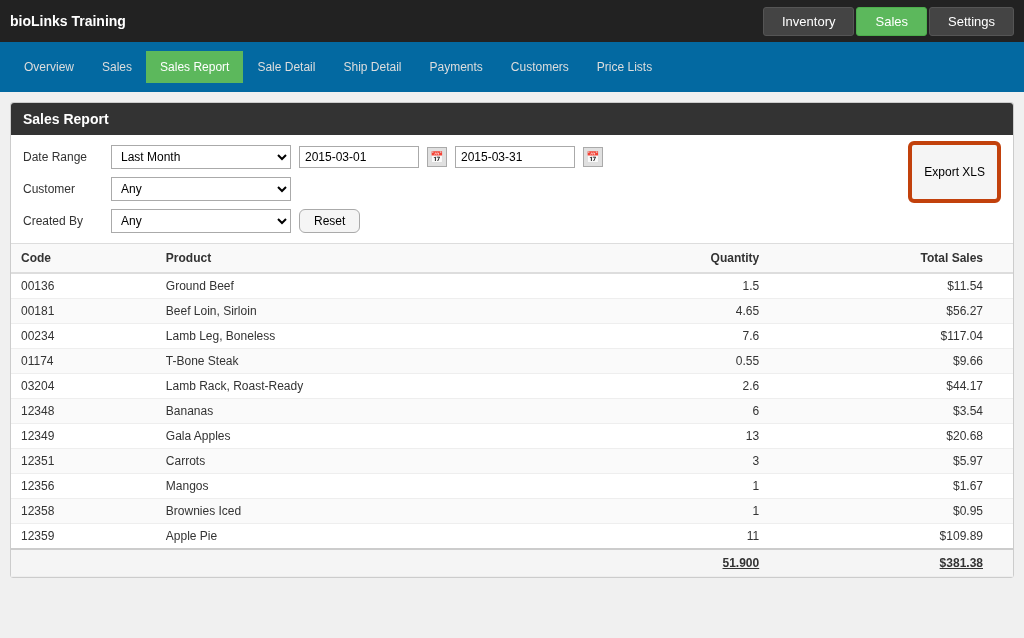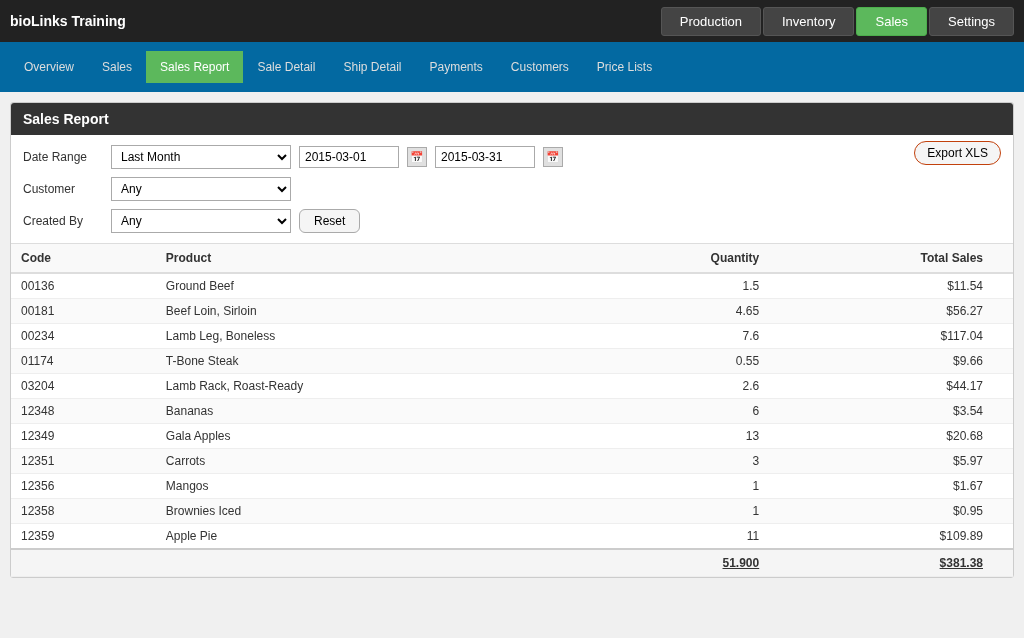--- a/index.html
+++ b/index.html
@@ -111,21 +111,21 @@
       padding: 3px 5px;
       font-size: 12px;
       background: #fff;
       width: 180px;
     }
     .filter-input {
       border: 1px solid #aaa;
       padding: 3px 5px;
       font-size: 12px;
       background: #fff;
-      width: 100px;
+      width: 120px;
     }
     .date-icon {
       display: inline-block;
       width: 20px;
       height: 20px;
       background: #e0e0e0;
       border: 1px solid #aaa;
       text-align: center;
       line-height: 18px;
       font-size: 11px;
@@ -134,26 +134,26 @@
     }
     .reset-btn {
       padding: 4px 14px;
       background: #f5f5f5;
       border: 1px solid #aaa;
       font-size: 12px;
       cursor: pointer;
       border-radius: 6px;
     }
     .export-btn {
-      padding: 4px 12px;
+      padding: 20px 12px;
       background: #f5f5f5;
-      border: 1px solid #c2410c;
-      font-size: 12px;
-      cursor: pointer;
-      border-radius: 12px;
+      border: 4px solid #c2410c;
+      font-size: 12px;
+      cursor: pointer;
+      border-radius: 6px;
       float: right;
       margin-top: -4px;
     }
 
     
     #report-table {
       width: 100%;
       border-collapse: collapse;
     }
     #report-table thead tr {
@@ -198,21 +198,20 @@
       align-items: flex-start;
     }
     #filter-fields { flex: 1; }
   </style>
 </head>
 <body>
 
 <div id="top-bar">
   <span id="app-title">bioLinks Training</span>
   <div id="top-nav-buttons">
-    <button class="top-nav-btn">Production</button>
     <button class="top-nav-btn">Inventory</button>
     <button class="top-nav-btn active">Sales</button>
     <button class="top-nav-btn">Settings</button>
   </div>
 </div>
 
 <div id="second-nav">
   <a class="second-nav-item">Overview</a>
   <a class="second-nav-item">Sales</a>
   <a class="second-nav-item active">Sales Report</a>

